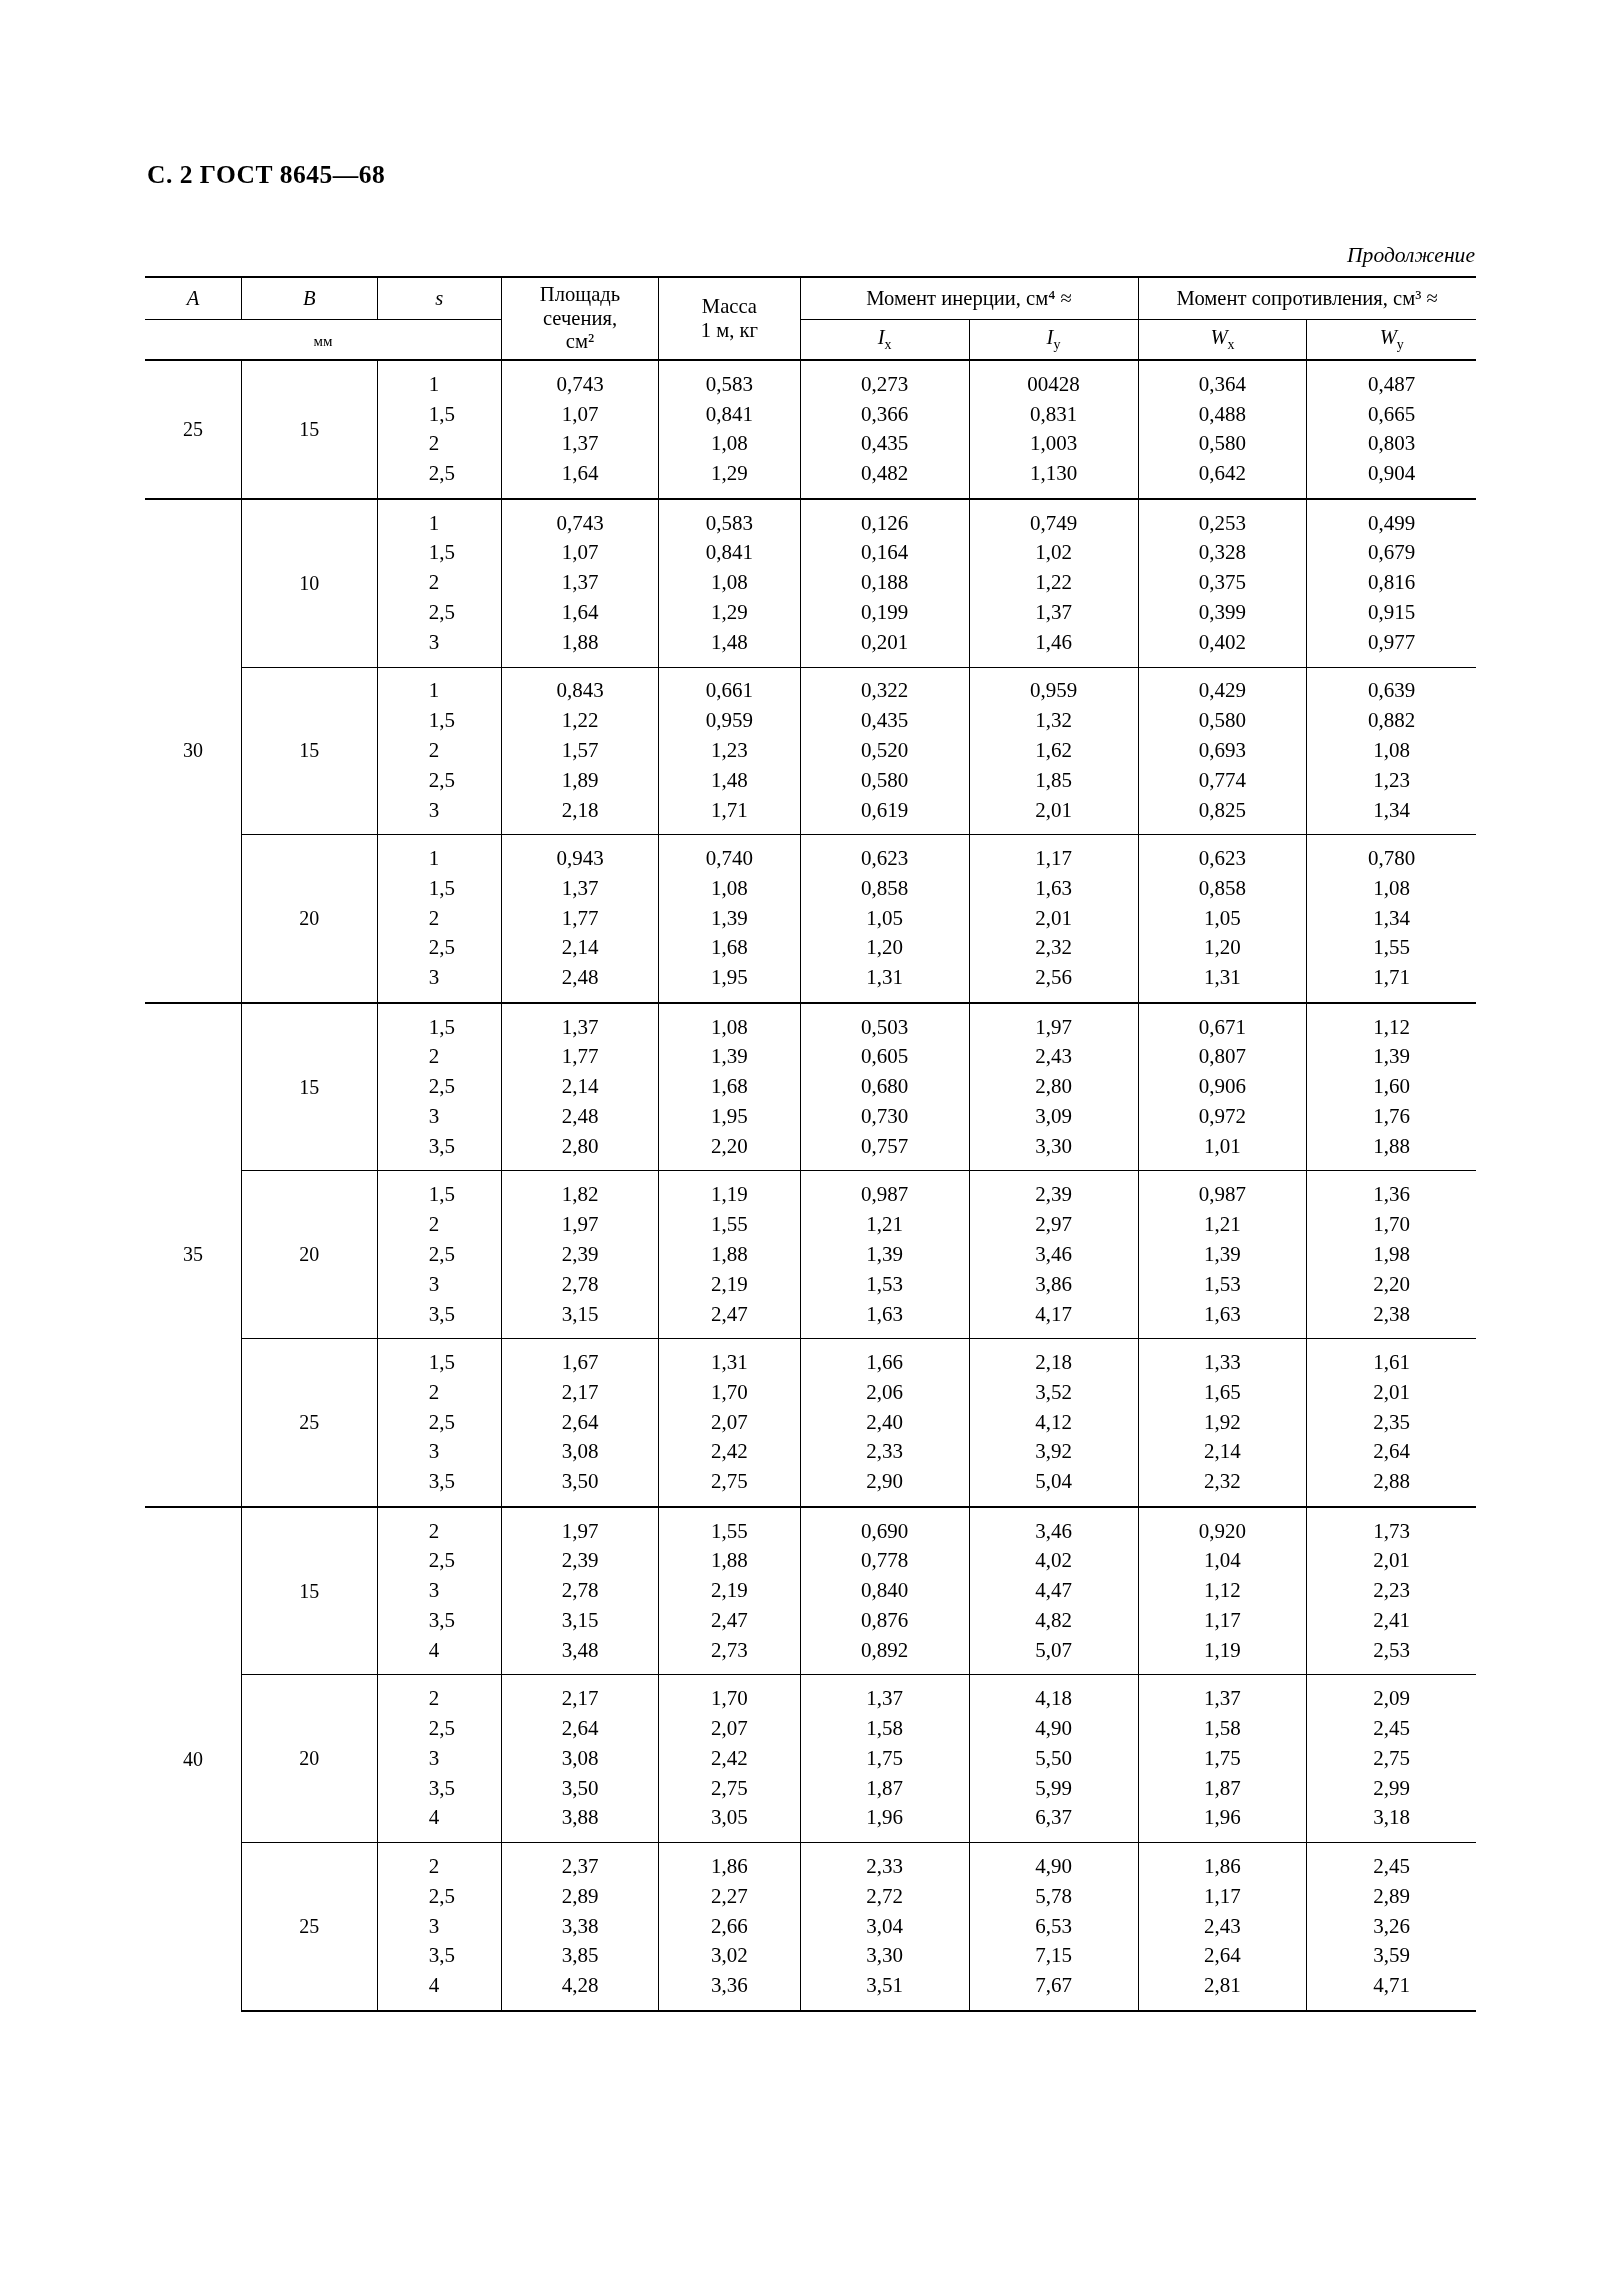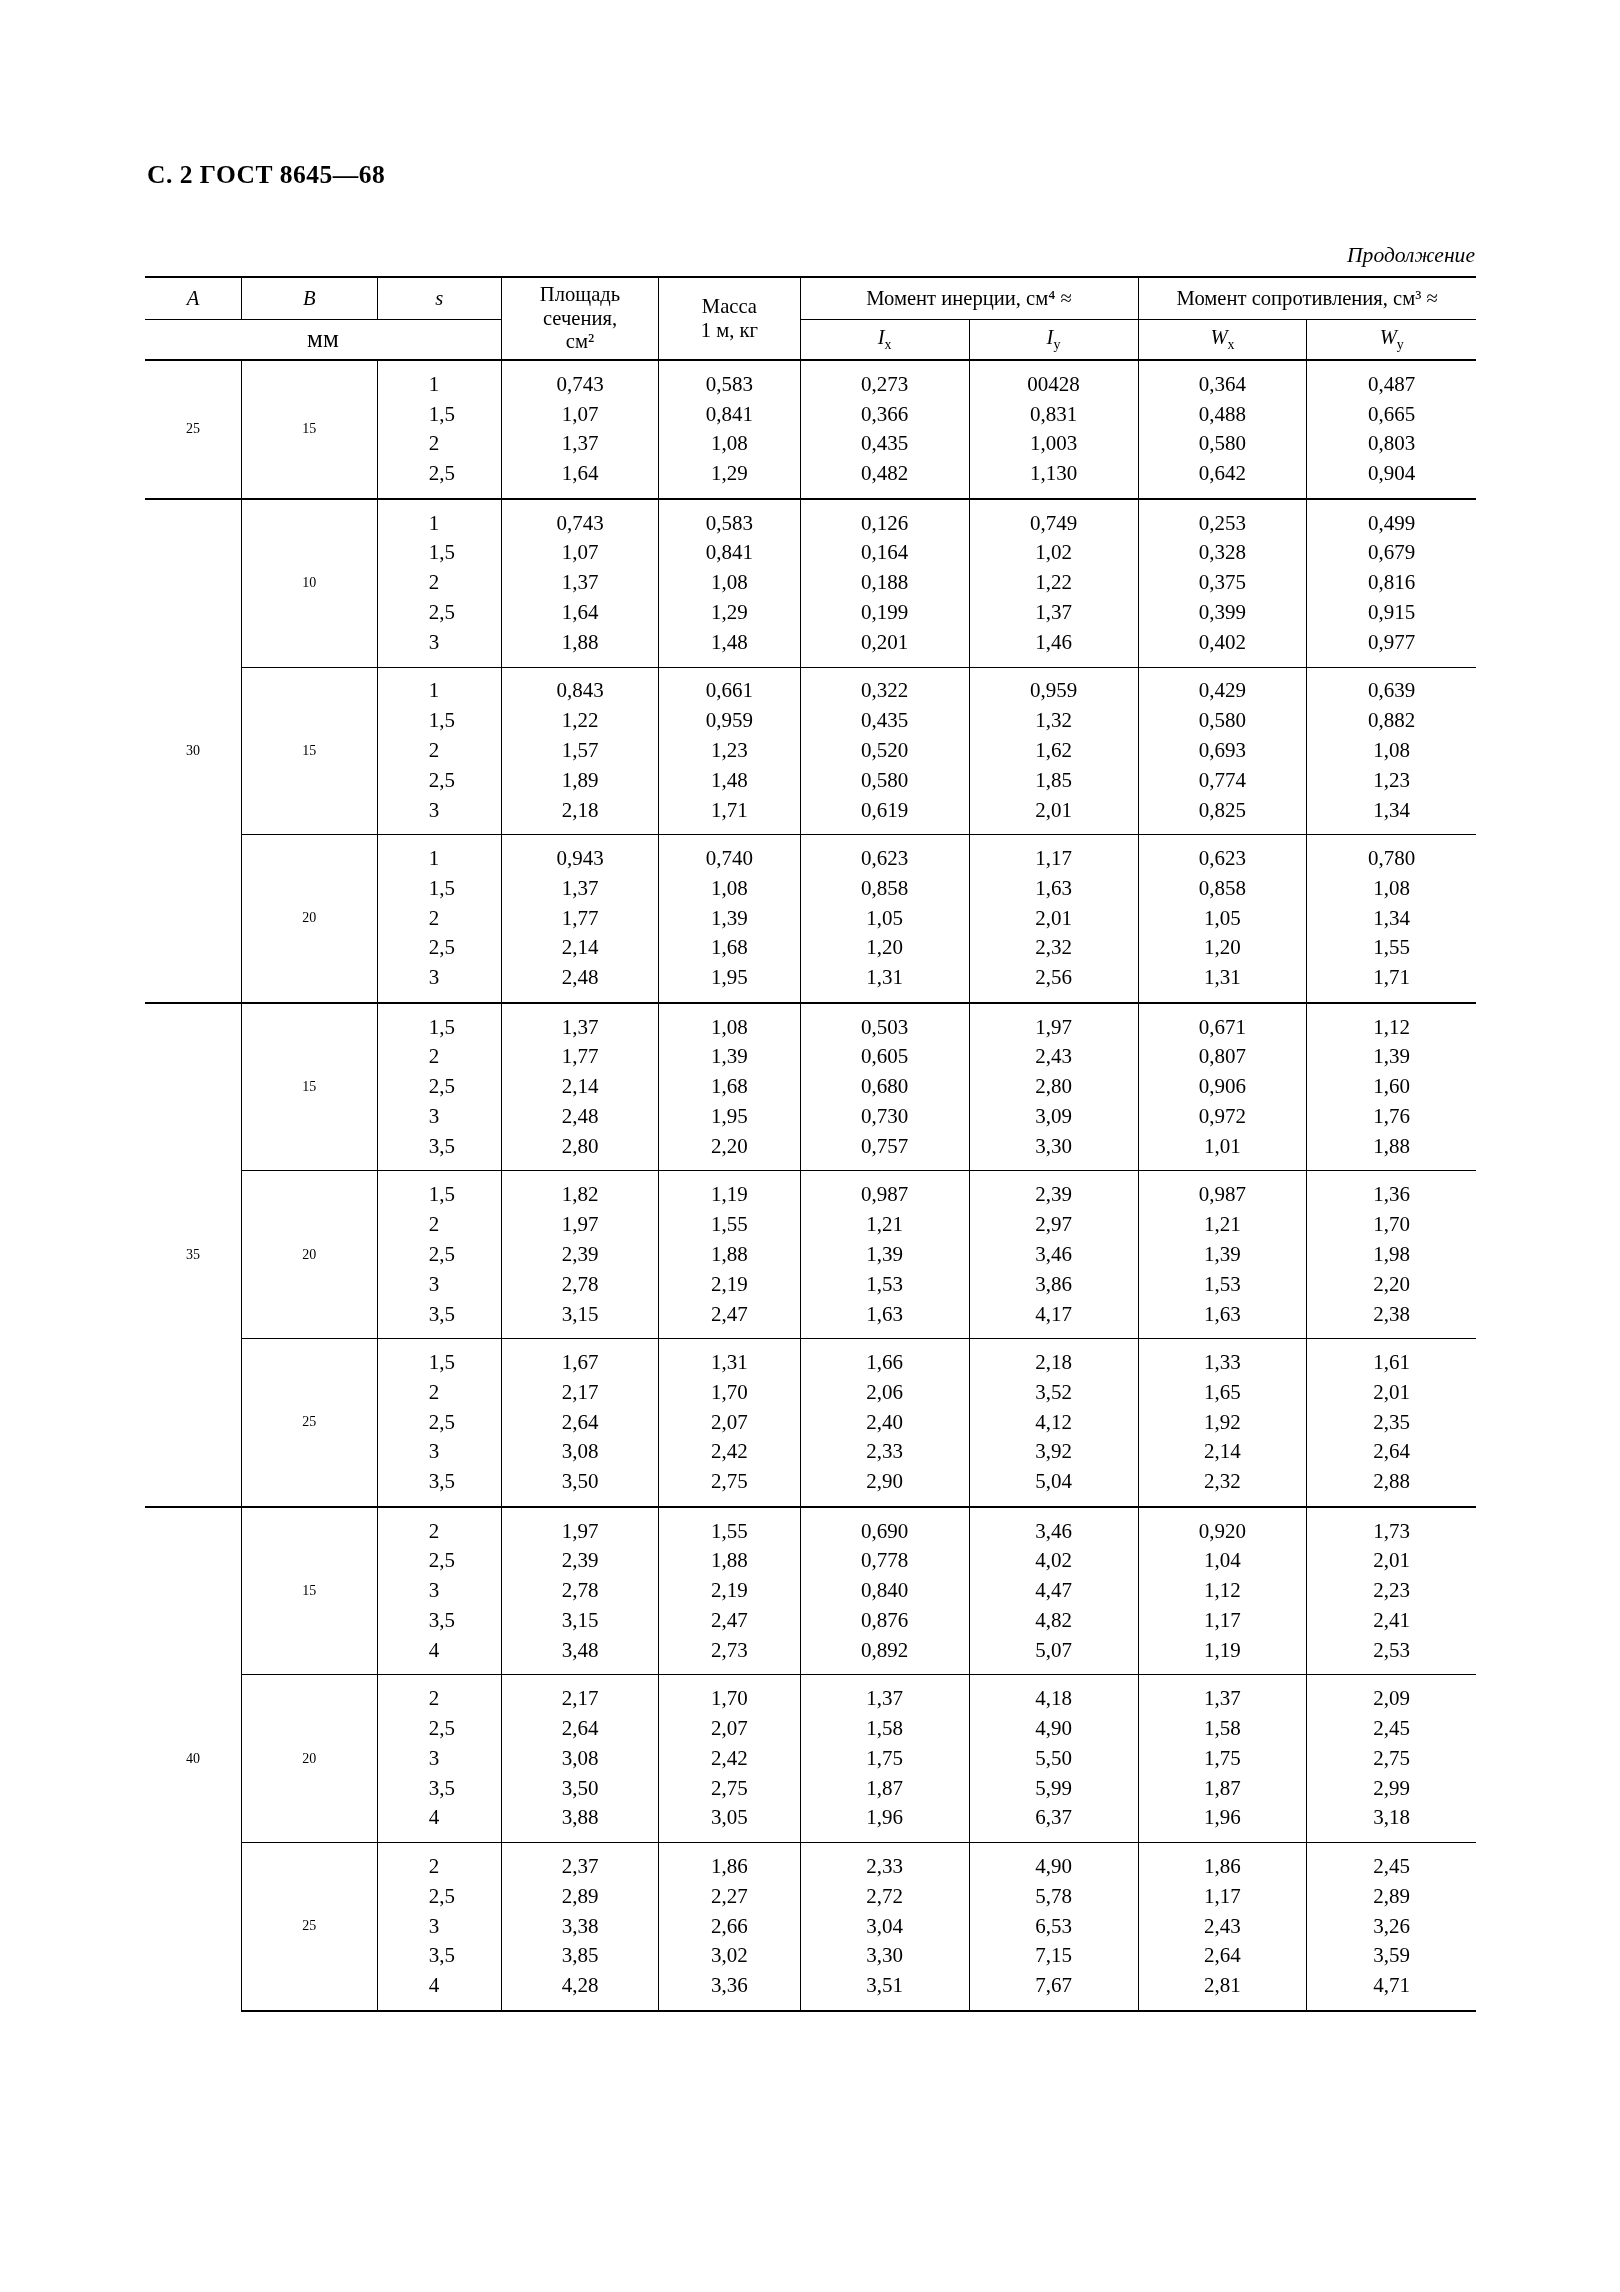--- a/index.html
+++ b/index.html
@@ -67,21 +67,21 @@
   .it { font-style: italic; }
   sub { font-size: 0.68em; }
   .cell-stack {
     line-height: 1.42;
     font-size: 21px;
     padding: 8.8px 0 8.8px 0;
   }
   .cell-stack div { white-space: nowrap; }
 
   td.a-col, td.b-col {
-    font-size: 14px;
+    font-size: 20px;
   }
   td.s-col div { text-align: left; padding-left: 25.5px; }
 
   .sep-sub td { border-top: 1.2px solid #000; }
   .sep-major td { border-top: 2.5px solid #000; }
 
   .tbl-outer-top { border-top: 2.5px solid #000; }
 </style>
 </head>
 <body>
@@ -116,21 +116,21 @@
             <div>см²</div>
           </td>
           <td class="tbl-outer-top vsep" rowspan="2">
             <div>Масса</div>
             <div>1 м, кг</div>
           </td>
           <td class="tbl-outer-top vsep" colspan="2"><span>Момент инерции, см⁴ ≈</span></td>
           <td class="tbl-outer-top" colspan="2"><span>Момент сопротивления, см³ ≈</span></td>
         </tr>
         <tr class="hdr-row">
-          <td class="rule-mid vsep" colspan="3" style="height:39px"><span style="font-size:25px">мм</span></td>
+          <td class="rule-mid vsep" colspan="3" style="height:39px"><span style="font-size:15px">мм</span></td>
           <td class="rule-mid vsep"><span class="it">I</span><sub>x</sub></td>
           <td class="rule-mid vsep"><span class="it">I</span><sub>y</sub></td>
           <td class="rule-mid vsep"><span class="it">W</span><sub>x</sub></td>
           <td class="rule-mid"><span class="it">W</span><sub>y</sub></td>
         </tr>
       </thead>
 
       <tbody id="tbody">
           <tr class="sep-major">
             <td class="a-col vsep" rowspan="1">25</td>

